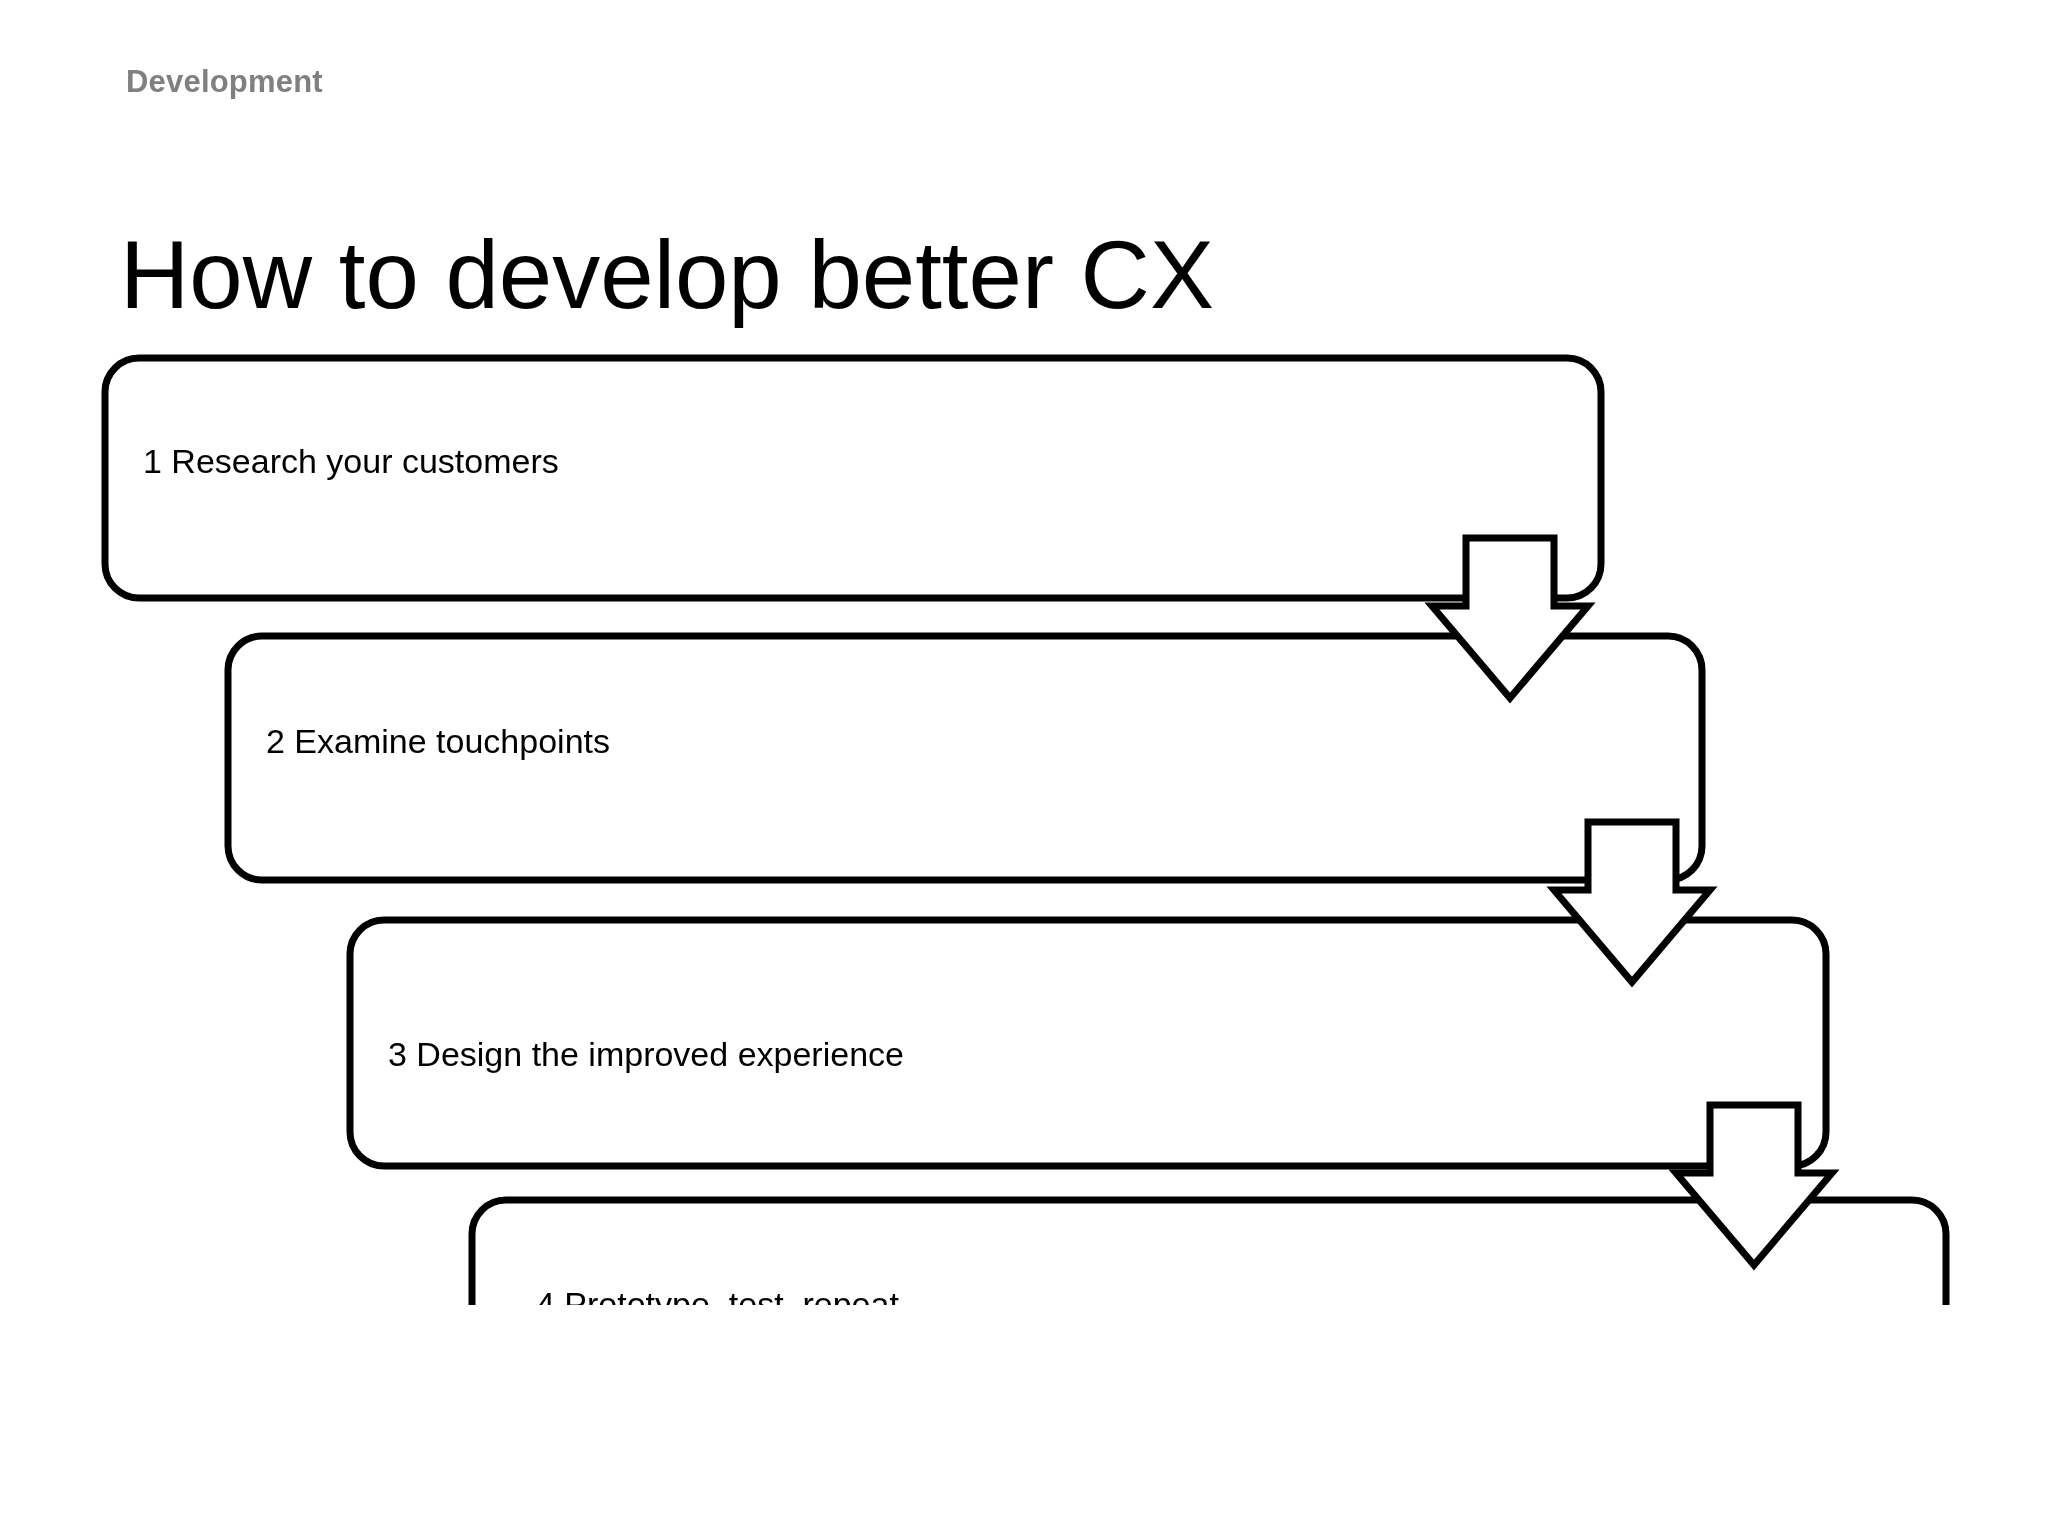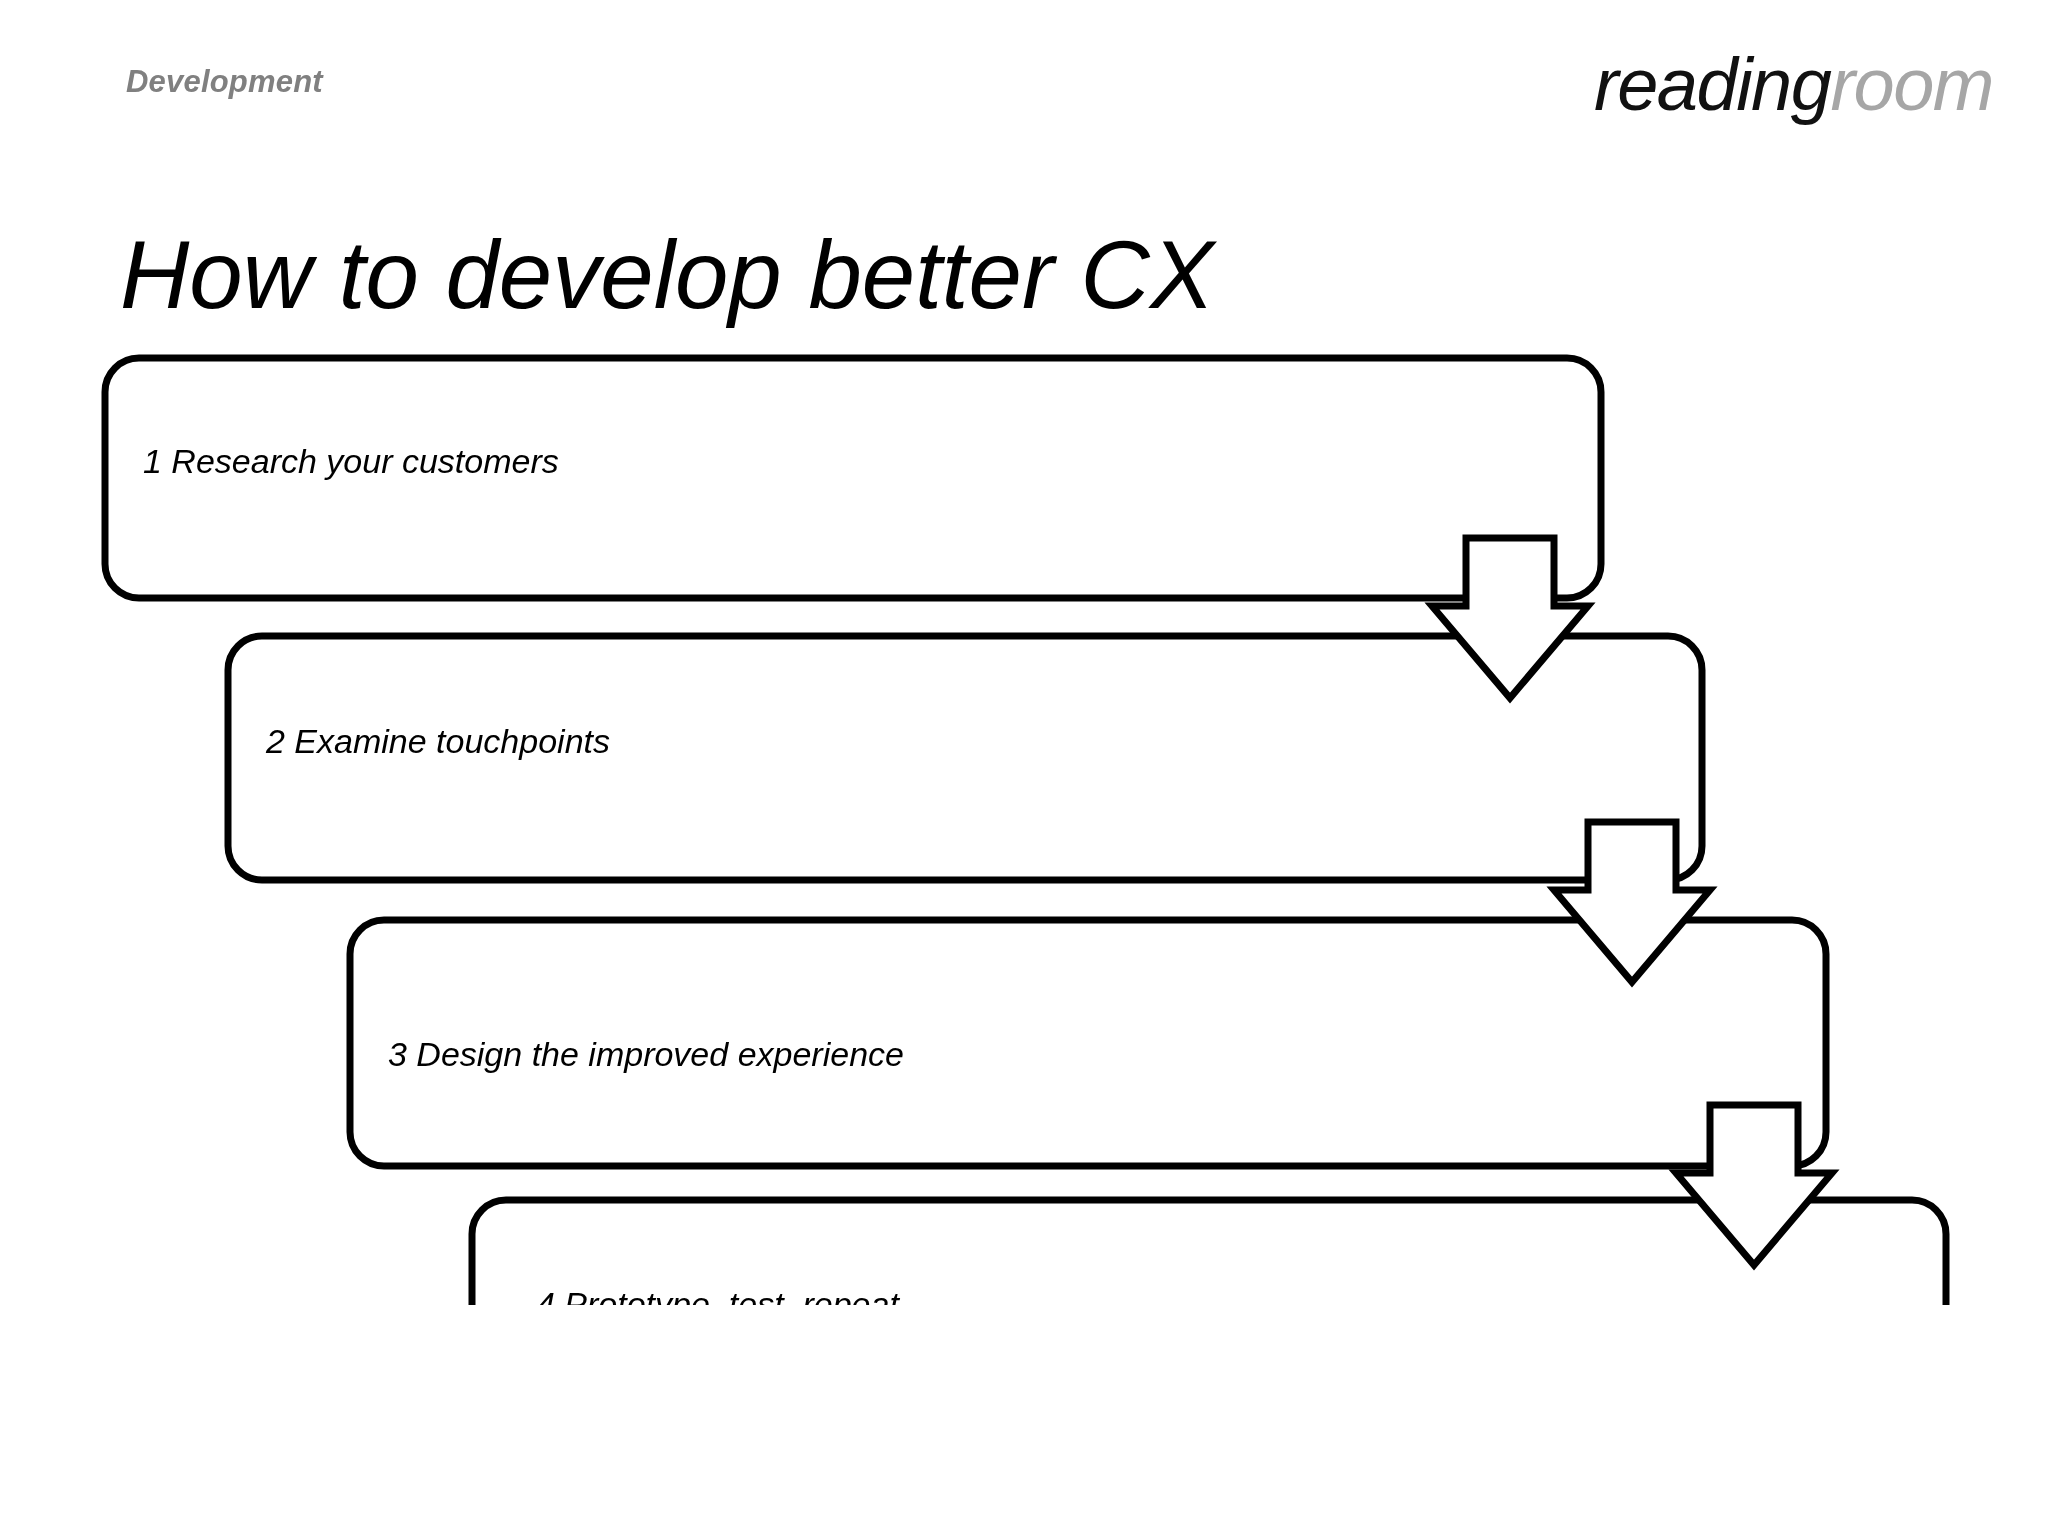--- a/index.html
+++ b/index.html
@@ -9,21 +9,20 @@
   }
   body {
     font-family: "Liberation Sans", sans-serif;
   }
   #slide {
     position: relative;
     width: 2048px;
     height: 1305px;
     background: #ffffff;
     overflow: hidden;
-    font-style: italic;
   }
 
   
   #kicker {
     position: absolute;
     left: 126px;
     top: 64px;
     font-size: 31px;
     font-weight: bold;
     color: #808080;
@@ -73,23 +72,20 @@
     white-space: nowrap;
   }
 </style>
 </head>
 <body>
 
 <div id="slide">
 
   <div id="kicker">Development</div>
 
-  <div id="logo">
-    <span class="logo-dark">reading</span><span class="logo-light">room</span>
-  </div>
 
   <h1 id="title">How to develop better CX</h1>
 
   <svg id="flow" viewBox="0 0 2048 1536">
     <g id="flow-shapes">
         <rect x="105" y="358" width="1496" height="240" rx="34" ry="34" fill="#ffffff" stroke="#000000" stroke-width="7"></rect>
         <rect x="228" y="636" width="1474" height="244" rx="34" ry="34" fill="#ffffff" stroke="#000000" stroke-width="7"></rect>
         <rect x="350" y="920" width="1476" height="246" rx="34" ry="34" fill="#ffffff" stroke="#000000" stroke-width="7"></rect>
         <rect x="472" y="1200" width="1474" height="242" rx="34" ry="34" fill="#ffffff" stroke="#000000" stroke-width="7"></rect>
         <path d="M 1466 538 L 1554 538 L 1554 606 L 1588 606 L 1510 698 L 1432 606 L 1466 606 Z" fill="#ffffff" stroke="#000000" stroke-width="7" stroke-linejoin="miter"></path>

